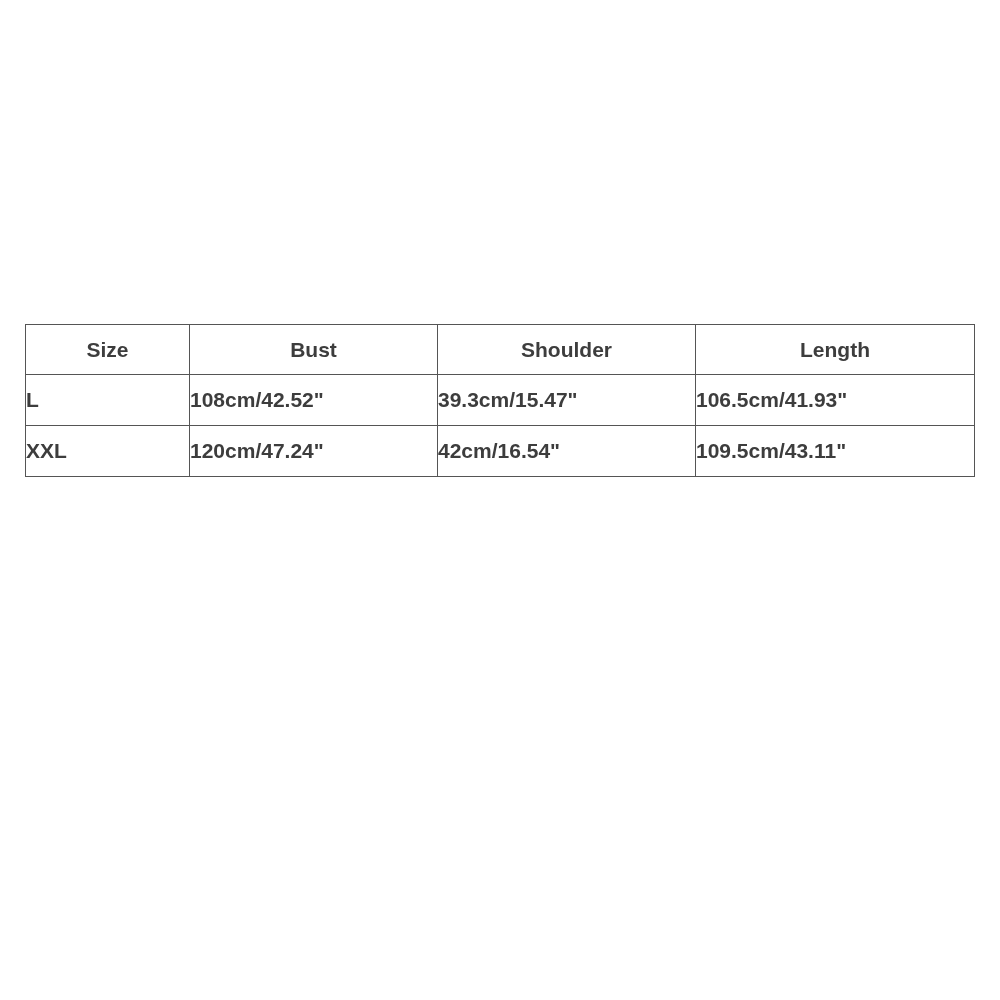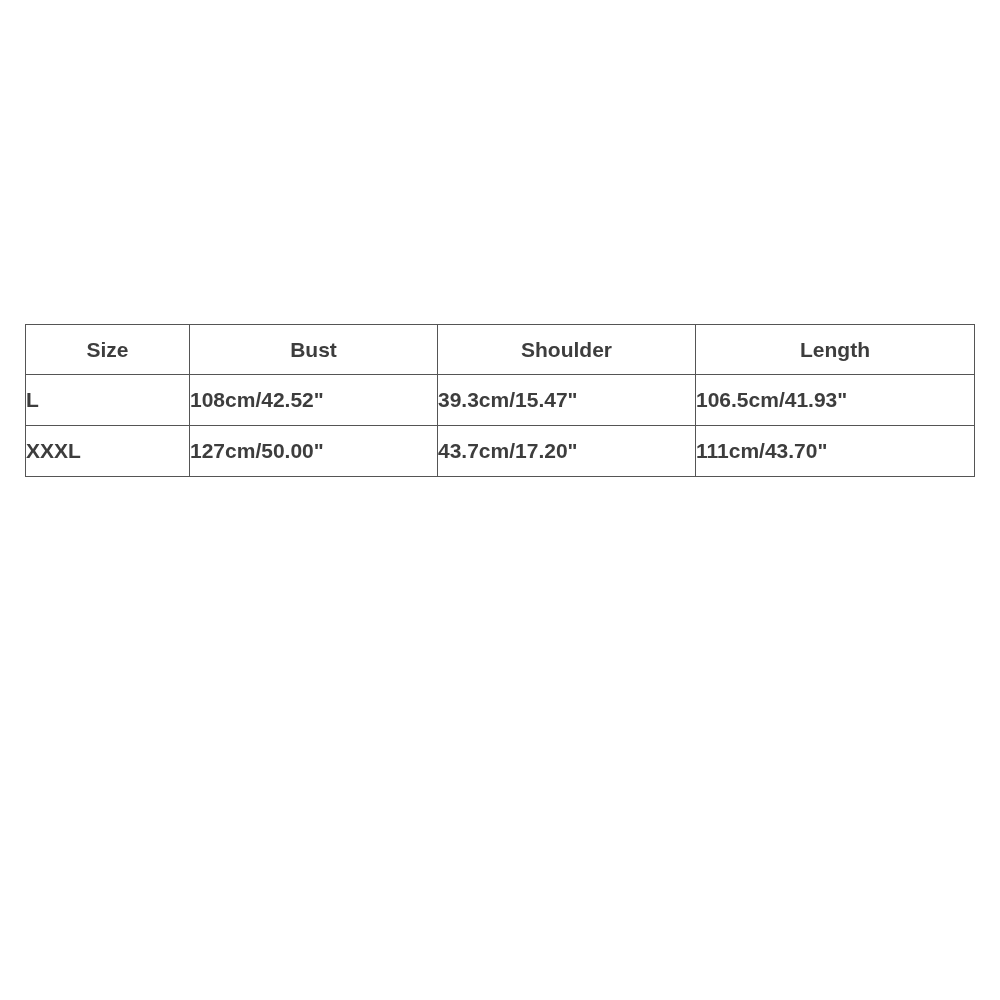--- a/index.html
+++ b/index.html
@@ -60,20 +60,20 @@
       </tr>
     </thead>
     <tbody>
       <tr>
         <td>L</td>
         <td>108cm/42.52"</td>
         <td>39.3cm/15.47"</td>
         <td>106.5cm/41.93"</td>
       </tr>
       <tr>
-        <td>XXXL</td>
-        <td>127cm/50.00"</td>
-        <td>43.7cm/17.20"</td>
-        <td>111cm/43.70"</td>
+        <td>XXL</td>
+        <td>120cm/47.24"</td>
+        <td>42cm/16.54"</td>
+        <td>109.5cm/43.11"</td>
       </tr>
     </tbody>
   </table>
 </div>
 
 </body></html>

